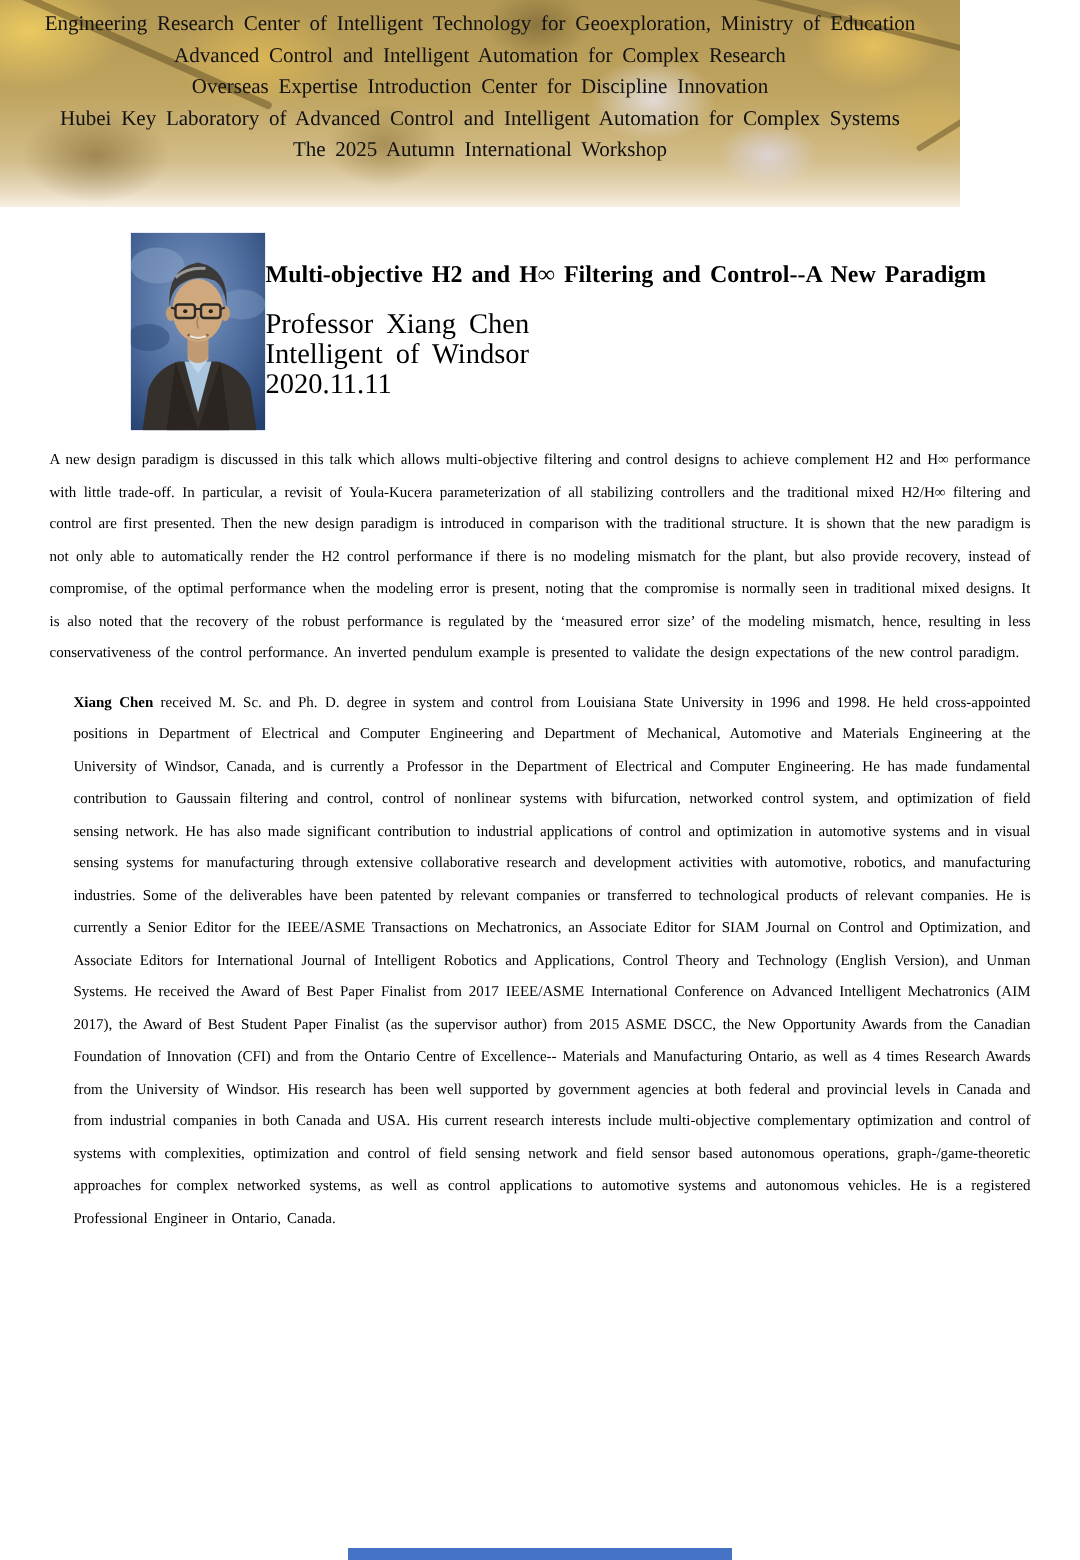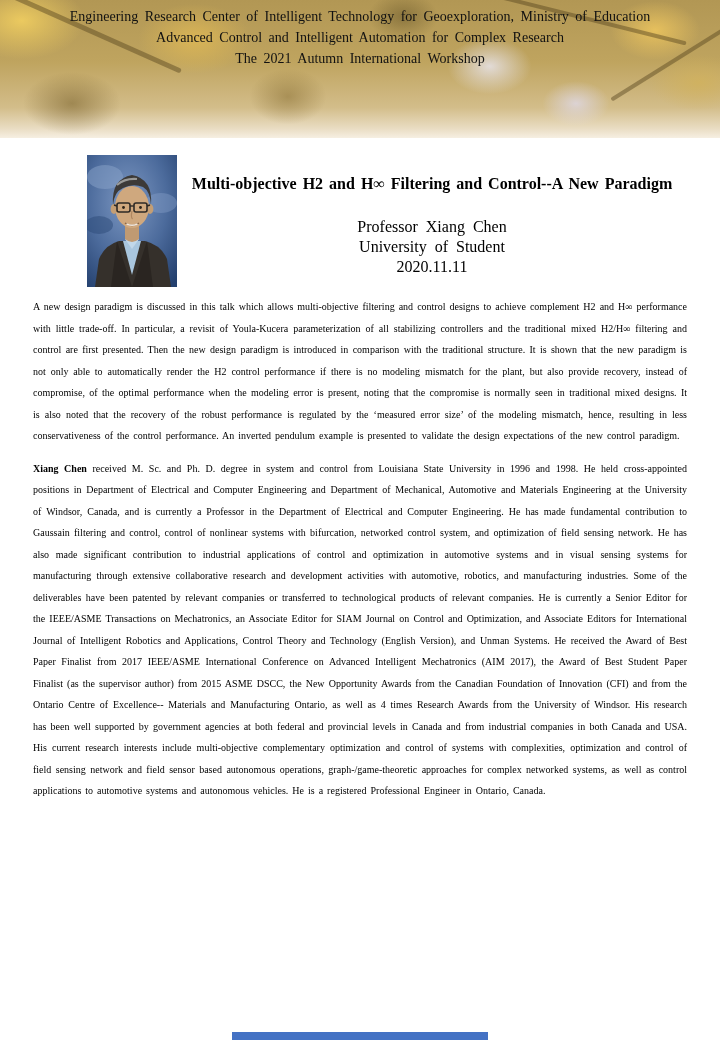--- a/index.html
+++ b/index.html
@@ -8,21 +8,21 @@
     width:720px;height:1040px;
     background:#ffffff;
     font-family:"Liberation Serif","DejaVu Serif",serif;
     color:#000;
     overflow:hidden;
   }
 
   
   .banner{
     position:relative;
-    width:720px;height:138px;
+    width:640px;height:138px;
     overflow:hidden;
     background:
       radial-gradient(ellipse 90px 55px at 3% 15%, rgba(238,204,96,.95), rgba(238,204,96,0) 70%),
       radial-gradient(ellipse 70px 45px at 10% 75%, rgba(118,94,40,.55), rgba(118,94,40,0) 70%),
       radial-gradient(ellipse 80px 50px at 27% 28%, rgba(228,188,84,.75), rgba(228,188,84,0) 70%),
       radial-gradient(ellipse 55px 40px at 40% 70%, rgba(132,106,46,.5), rgba(132,106,46,0) 70%),
       radial-gradient(ellipse 50px 34px at 56% 12%, rgba(96,80,38,.5), rgba(96,80,38,0) 70%),
       radial-gradient(ellipse 60px 40px at 68% 48%, rgba(234,232,244,.8), rgba(234,232,244,0) 70%),
       radial-gradient(ellipse 48px 32px at 80% 75%, rgba(224,219,238,.75), rgba(224,219,238,0) 70%),
       radial-gradient(ellipse 64px 42px at 91% 22%, rgba(238,198,94,.85), rgba(238,198,94,0) 70%),
@@ -43,38 +43,38 @@
   }
 
   
   .content{padding:0 33px;}
   .talk-section{display:flex;align-items:flex-start;margin-top:17px;}
   .photo{
     flex:0 0 90px;width:90px;height:132px;margin-left:54px;
     overflow:hidden;
   }
   .photo svg{display:block;}
-  .talk-info{flex:1;text-align:center;}
+  .talk-info{flex:1;text-align:left;}
   .talk-title{
     margin-top:20px;
     font-size:16px;font-weight:bold;
     word-spacing:2px;
   }
-  .speaker-block{margin-top:24px;font-size:16px;line-height:20px;word-spacing:4px;}
+  .speaker-block{margin-top:14px;font-size:19px;line-height:20px;word-spacing:4px;}
 
   
   p.doc{
     margin:0;
     font-size:10px;
     line-height:21.5px;
     text-align:justify;
     word-spacing:1.5px;
   }
   p.abstract{margin-top:9px;}
-  p.bio{margin-top:11px;}
+  p.bio{margin-top:11px;margin-left:16px;}
   p.bio b{font-weight:bold;}
 
   
   .bottom-bar{
     position:absolute;
     left:232px;bottom:0;
     width:256px;height:8px;
   }
 </style>
 </head>
@@ -82,21 +82,23 @@
 
 <div class="page">
 
   <div class="banner">
     <div class="branch b1"></div>
     <div class="branch b2"></div>
     <div class="branch b3"></div>
     <div class="banner-text">
       <div>Engineering Research Center of Intelligent Technology for Geoexploration, Ministry of Education</div>
       <div>Advanced Control and Intelligent Automation for Complex Research</div>
-      <div>The 2021 Autumn International Workshop</div>
+      <div>Overseas Expertise Introduction Center for Discipline Innovation</div>
+      <div>Hubei Key Laboratory of Advanced Control and Intelligent Automation for Complex Systems</div>
+      <div>The 2025 Autumn International Workshop</div>
     </div>
   </div>
 
   <div class="content">
 
     <div class="talk-section">
       <div class="photo">
         <svg width="90" height="132" viewBox="0 0 90 132" xmlns="http://www.w3.org/2000/svg">
           <defs>
             <radialGradient id="bgblue" cx="45%" cy="35%" r="80%">
@@ -137,21 +139,21 @@
 
           <path d="M45 56 Q43.6 62 45.5 64" stroke="#ad8660" stroke-width="1.2" fill="none"></path>
           <path d="M38 68 Q45 73 52 68" stroke="#8c6644" stroke-width="1.5" fill="none"></path>
           <path d="M39.5 69 Q45 71.5 50.5 69" stroke="#f0e6da" stroke-width="1.6" fill="none"></path>
         </svg>
       </div>
       <div class="talk-info">
         <div class="talk-title">Multi-objective H2 and H∞ Filtering and Control--A New Paradigm</div>
         <div class="speaker-block">
           <div>Professor Xiang Chen</div>
-          <div>University of Student</div>
+          <div>Intelligent of Windsor</div>
           <div>2020.11.11</div>
         </div>
       </div>
     </div>
 
     <p class="doc abstract">A new design paradigm is discussed in this talk which allows multi-objective filtering and control designs to achieve complement H2 and H∞ performance with little trade-off. In particular, a revisit of Youla-Kucera parameterization of all stabilizing controllers and the traditional mixed H2/H∞ filtering and control are first presented. Then the new design paradigm is introduced in comparison with the traditional structure. It is shown that the new paradigm is not only able to automatically render the H2 control performance if there is no modeling mismatch for the plant, but also provide recovery, instead of compromise, of the optimal performance when the modeling error is present, noting that the compromise is normally seen in traditional mixed designs. It is also noted that the recovery of the robust performance is regulated by the ‘measured error size’ of the modeling mismatch, hence, resulting in less conservativeness of the control performance. An inverted pendulum example is presented to validate the design expectations of the new control paradigm.</p>
 
     <p class="doc bio"><b>Xiang Chen</b><span> received M. Sc. and Ph. D. degree in system and control from Louisiana State University in 1996 and 1998. He held cross-appointed positions in Department of Electrical and Computer Engineering and Department of Mechanical, Automotive and Materials Engineering at the University of Windsor, Canada, and is currently a Professor in the Department of Electrical and Computer Engineering. He has made fundamental contribution to Gaussain filtering and control, control of nonlinear systems with bifurcation, networked control system, and optimization of field sensing network. He has also made significant contribution to industrial applications of control and optimization in automotive systems and in visual sensing systems for manufacturing through extensive collaborative research and development activities with automotive, robotics, and manufacturing industries. Some of the deliverables have been patented by relevant companies or transferred to technological products of relevant companies. He is currently a Senior Editor for the IEEE/ASME Transactions on Mechatronics, an Associate Editor for SIAM Journal on Control and Optimization, and Associate Editors for International Journal of Intelligent Robotics and Applications, Control Theory and Technology (English Version), and Unman Systems. He received the Award of Best Paper Finalist from 2017 IEEE/ASME International Conference on Advanced Intelligent Mechatronics (AIM 2017), the Award of Best Student Paper Finalist (as the supervisor author) from 2015 ASME DSCC, the New Opportunity Awards from the Canadian Foundation of Innovation (CFI) and from the Ontario Centre of Excellence-- Materials and Manufacturing Ontario, as well as 4 times Research Awards from the University of Windsor. His research has been well supported by government agencies at both federal and provincial levels in Canada and from industrial companies in both Canada and USA. His current research interests include multi-objective complementary optimization and control of systems with complexities, optimization and control of field sensing network and field sensor based autonomous operations, graph-/game-theoretic approaches for complex networked systems, as well as control applications to automotive systems and autonomous vehicles. He is a registered Professional Engineer in Ontario, Canada.</span></p>
 
   </div>

